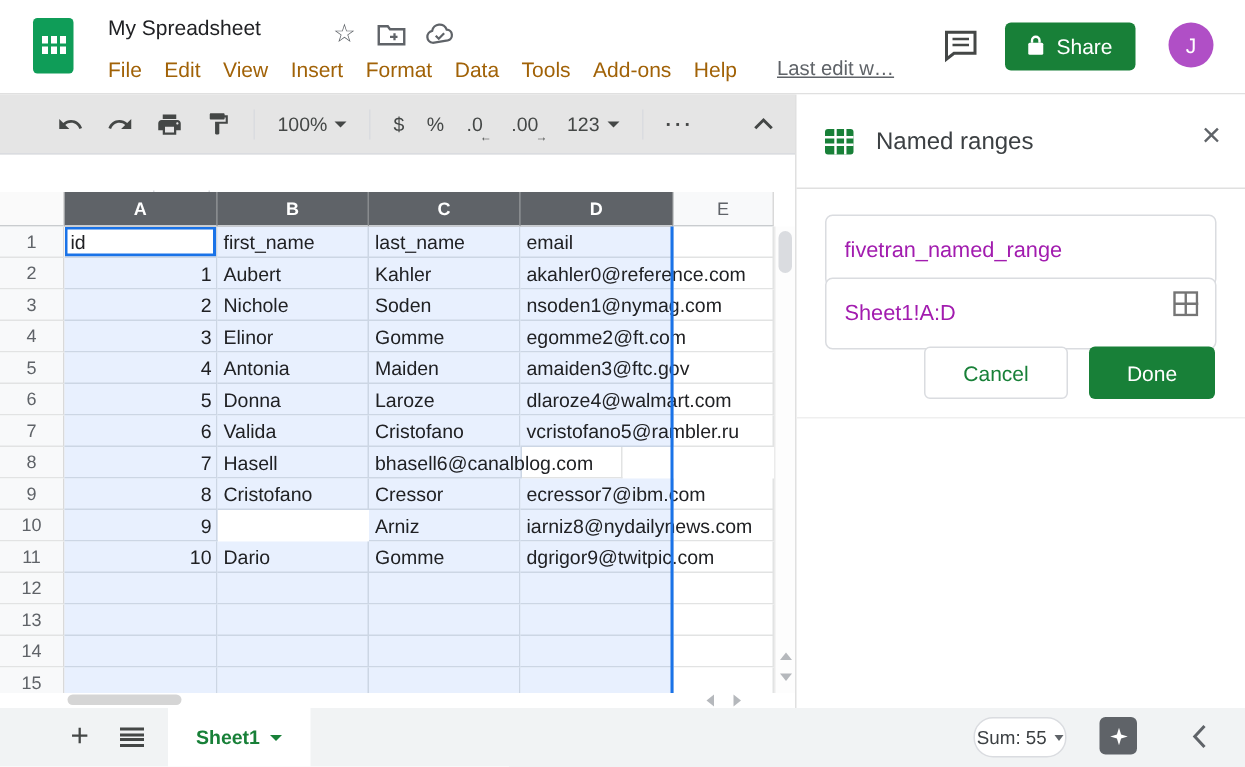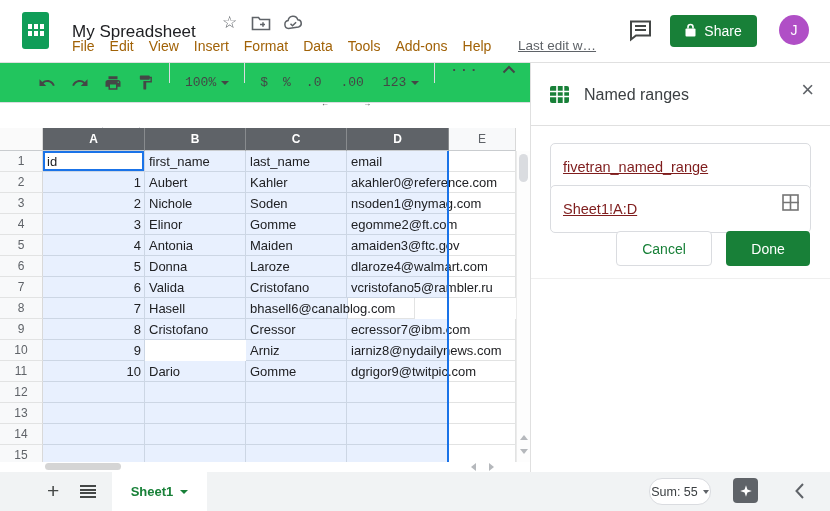--- a/index.html
+++ b/index.html
@@ -5,39 +5,39 @@
   * { margin:0; padding:0; box-sizing:border-box; }
   html,body { width:830px; height:511px; overflow:hidden; background:#fff;
     font-family:"Liberation Sans", sans-serif; color:#202124; }
 
   
   #titlebar { position:absolute; left:0; top:0; width:830px; height:62px; background:#fff; }
   #logo { position:absolute; left:22px; top:12px; width:27px; height:37px; background:#0f9d58; border-radius:3px; }
   #logo .grid-inner { position:absolute; left:6px; top:12px; width:16px; height:12px;
     display:grid; grid-template-columns:1fr 1fr 1fr; grid-template-rows:1fr 1fr; gap:2px; }
   #logo .grid-inner div { background:#fff; }
-  #doc-title { position:absolute; left:72px; top:10px; font-size:17px; color:#202124;margin-top:12px; }
+  #doc-title { position:absolute; left:72px; top:10px; font-size:14px; color:#202124; }
   #star-icon { position:absolute; left:222px; top:12px; font-size:17px; color:#5f6368; cursor:pointer; }
   #folder-icon { position:absolute; left:251px; top:15px; }
   #cloud-icon { position:absolute; left:283px; top:15px; }
   #menubar { position:absolute; left:71px; top:38px; display:flex; gap:13px; font-size:14px; color:#a16207; }
   .menu-item { cursor:pointer; padding:0 1px; }
   #last-edit { position:absolute; left:518px; top:38px; font-size:13.5px; color:#5f6368; text-decoration:underline; cursor:pointer; white-space:nowrap; }
   #comment-icon { position:absolute; left:628px; top:19px; cursor:pointer; }
   #share-btn { position:absolute; left:670px; top:15px; width:87px; height:32px; background:#188038;
     border:none; border-radius:4px; color:#fff; font-size:14px; font-weight:500; font-family:inherit;
     display:flex; align-items:center; justify-content:center; gap:8px; cursor:pointer; }
   #avatar { position:absolute; left:779px; top:15px; width:30px; height:30px; border-radius:50%;
     background:#b04fc6; color:#fff; font-size:14px; display:flex; align-items:center; justify-content:center; cursor:pointer; }
   #header-divider { position:absolute; left:0; top:62px; width:830px; height:1px; background:#e0e0e0; }
 
   
-  #toolbar { position:absolute; left:0; top:63px; width:530px; height:40px; background:#22c55e;
-    border-bottom:1px solid #dadce0; display:flex; padding-left:38px; gap:15px;
-    font-size:13px; color:#444746;font-family:Liberation Mono, monospace; }
+  #toolbar { position:absolute; left:0; top:63px; width:530px; height:40px; background:#e5e5e5;
+    border-bottom:1px solid #dadce0; display:flex; align-items:center; padding-left:38px; gap:15px;
+    font-size:13px; color:#444746; }
   .tb-icon { cursor:pointer; display:flex; align-items:center; }
   .tb-divider { width:1px; height:20px; background:#dadce0; }
   .tb-text { cursor:pointer; display:flex; align-items:center; gap:5px; }
   .caret { width:0; height:0; border-left:4px solid transparent; border-right:4px solid transparent; border-top:4px solid #444746; display:inline-block; }
   .dec { position:relative; padding-right:4px; }
   .dec .mini-arrow { position:absolute; font-size:8px; bottom:-6px; right:-2px; color:#444746; }
   #toolbar-more { letter-spacing:2px; font-weight:bold; cursor:pointer; }
   #toolbar-collapse { margin-left:auto; margin-right:14px; cursor:pointer; }
 
   
@@ -77,21 +77,21 @@
   #h-scroll { position:absolute; left:0; bottom:0; width:516px; height:10px; background:#fff; }
   #h-thumb { position:absolute; left:45px; top:1px; width:76px; height:7px; background:#d5d5d5; border-radius:4px; cursor:pointer; }
 
   
   #panel { position:absolute; left:530px; top:63px; width:300px; height:409px; background:#fff; border-left:1px solid #e0e0e0; }
   #panel-header-icon { position:absolute; left:18px; top:21px; }
   #panel-title { position:absolute; left:53px; top:23px; font-size:16px; color:#3c4043; }
   #panel-close { position:absolute; right:16px; top:16px; font-size:22px; color:#5f6368; cursor:pointer; line-height:1; }
   #panel-divider { position:absolute; left:0; top:62px; width:100%; height:1px; background:#e0e0e0; }
   .panel-input { position:absolute; left:19px; width:261px; height:48px; border:1px solid #dadce0; border-radius:5px;
-    font-size:14.5px; color:#7f1d1d; padding:0 34px 0 12px; font-family:inherit; background:#fff;text-decoration:underline; }
+    font-size:14.5px; color:#a21caf; padding:0 34px 0 12px; font-family:inherit; background:#fff; }
   #range-input-icon { position:absolute; right:31px; top:131px; cursor:pointer; }
   .panel-btn { position:absolute; top:168px; height:35px; border-radius:4px; font-size:14px; font-weight:500;
     font-family:inherit; cursor:pointer; }
   #cancel-btn { right:118px; width:96px; background:#fff; border:1px solid #dadce0; color:#188038; }
   #done-btn { right:20px; width:84px; background:#188038; border:none; color:#fff; }
   #panel-faint-divider { position:absolute; left:0; top:215px; width:100%; height:1px; background:#efefef; }
 
   
   #bottombar { position:absolute; left:0; top:472px; width:830px; height:39px; background:#f1f3f4; }
   #add-sheet { position:absolute; left:47px; top:7px; font-size:21px; color:#444746; cursor:pointer; font-weight:400; }

